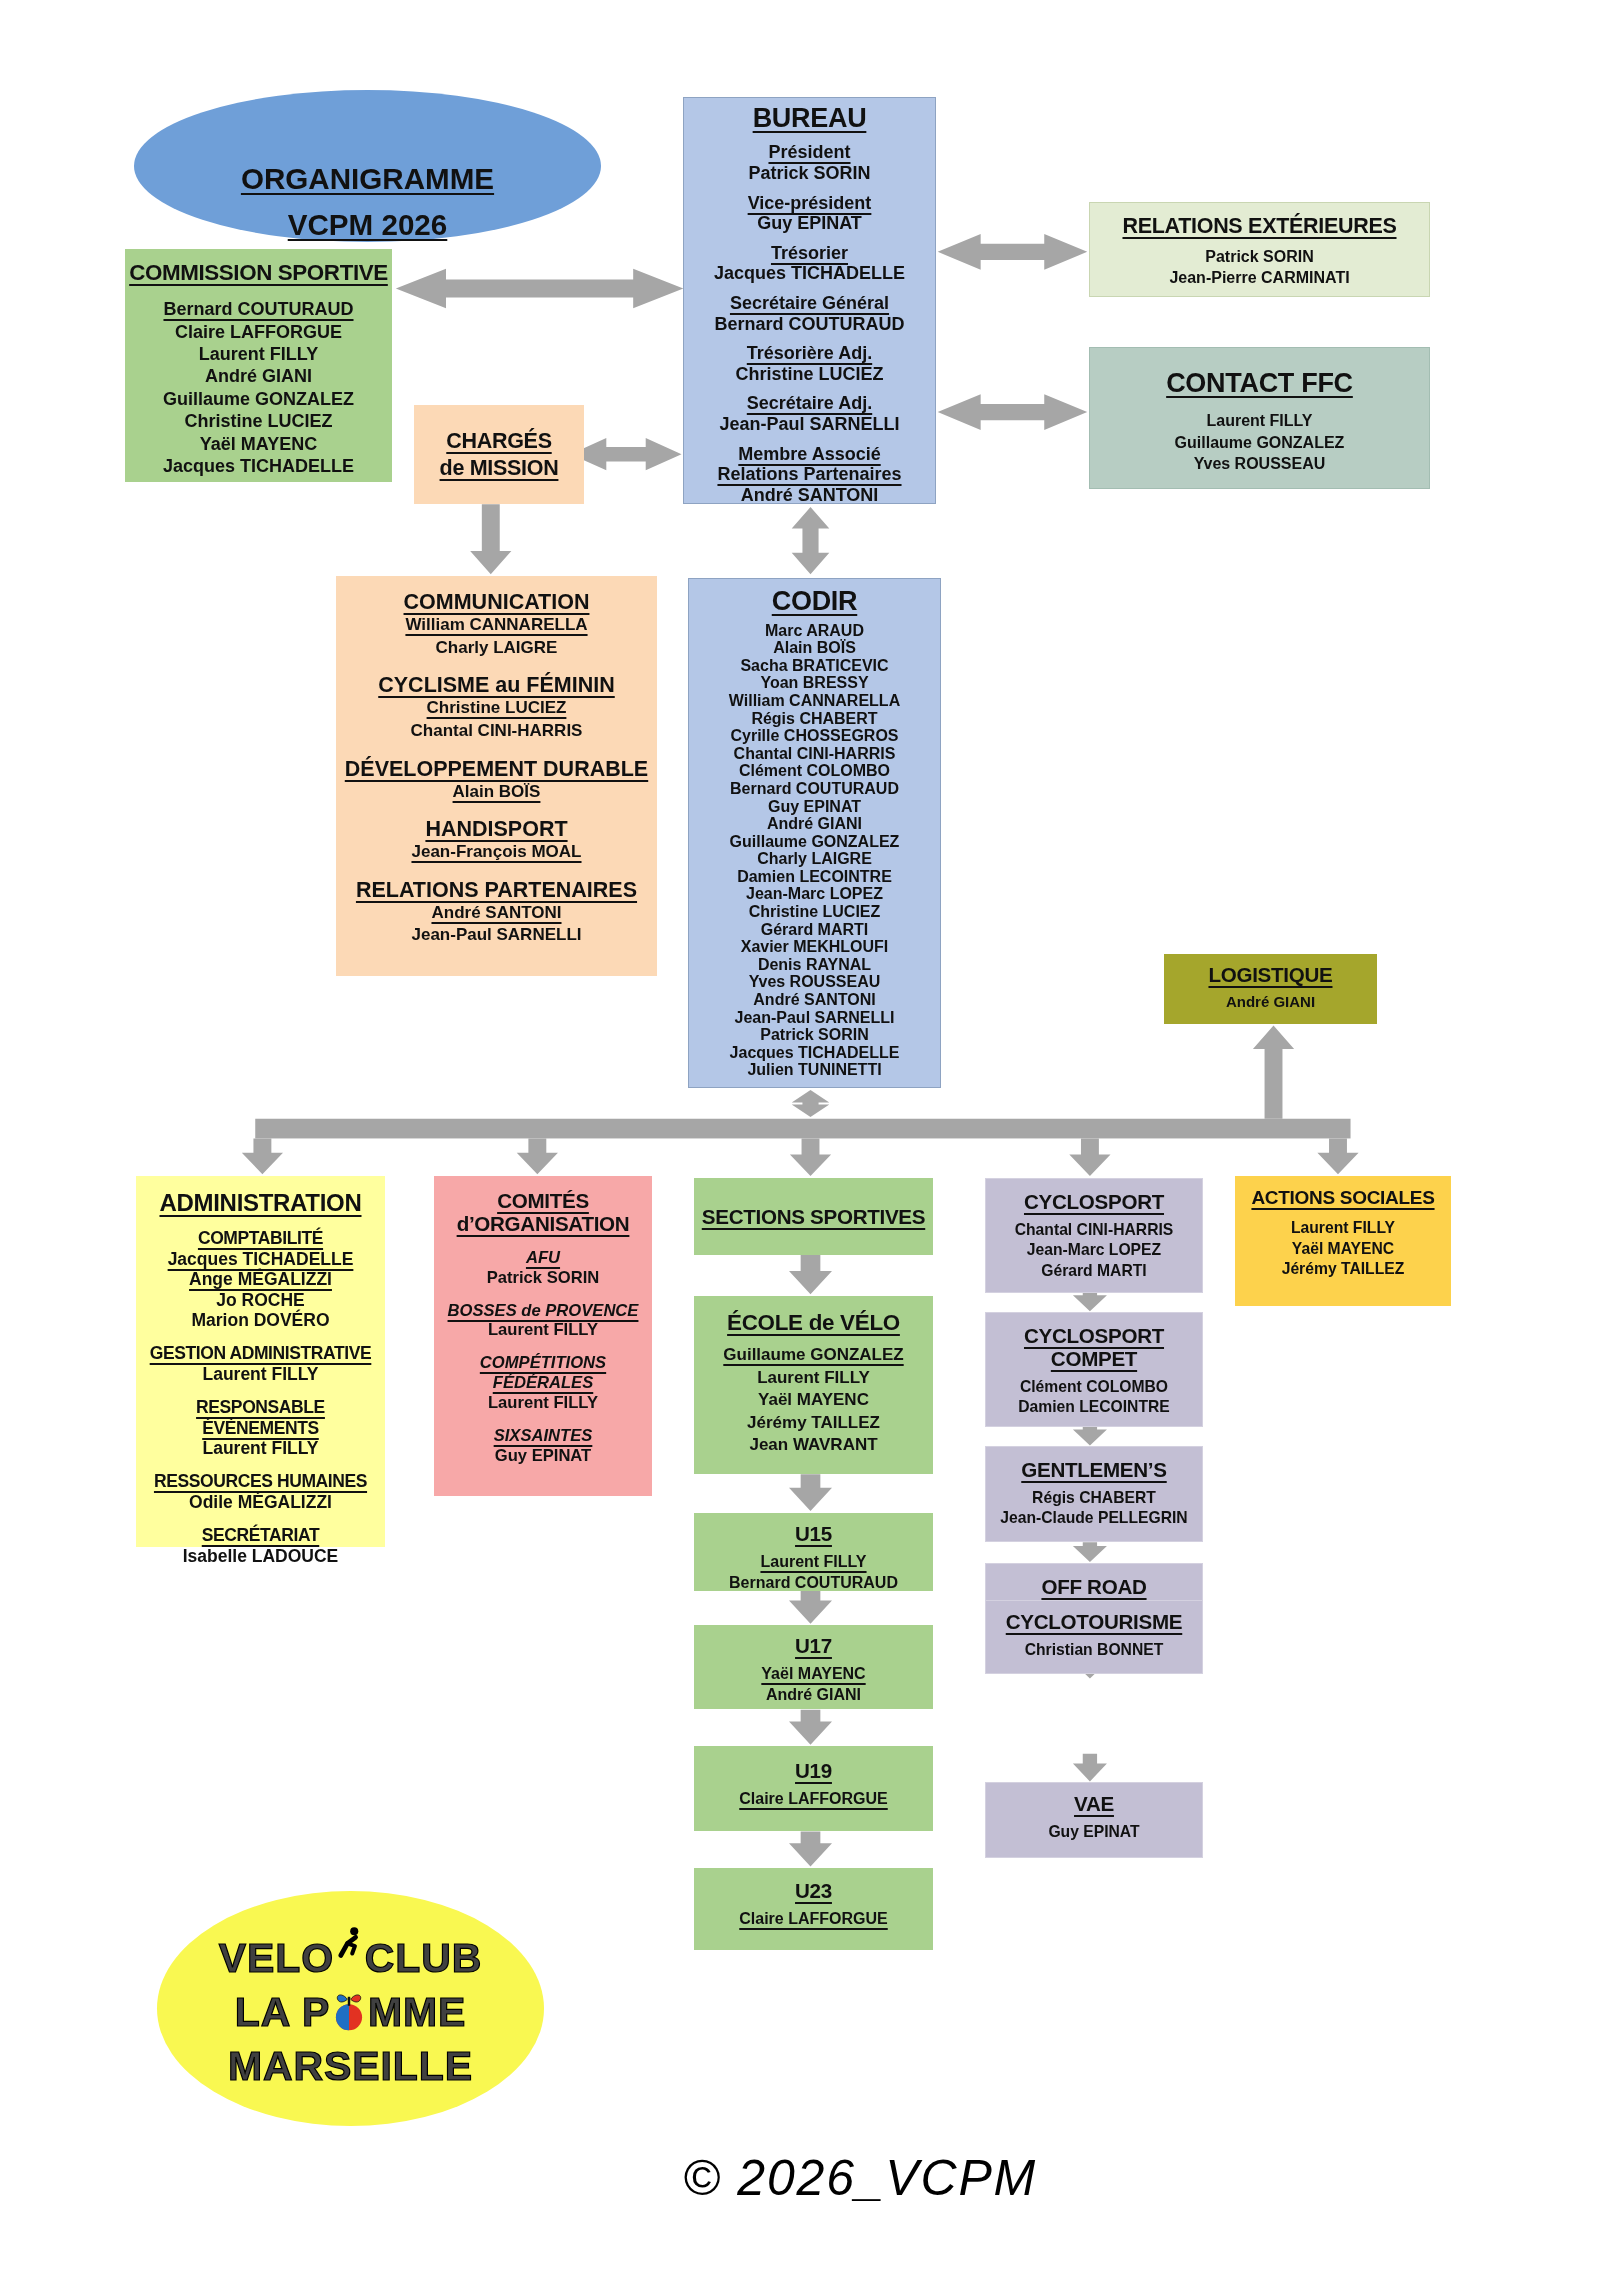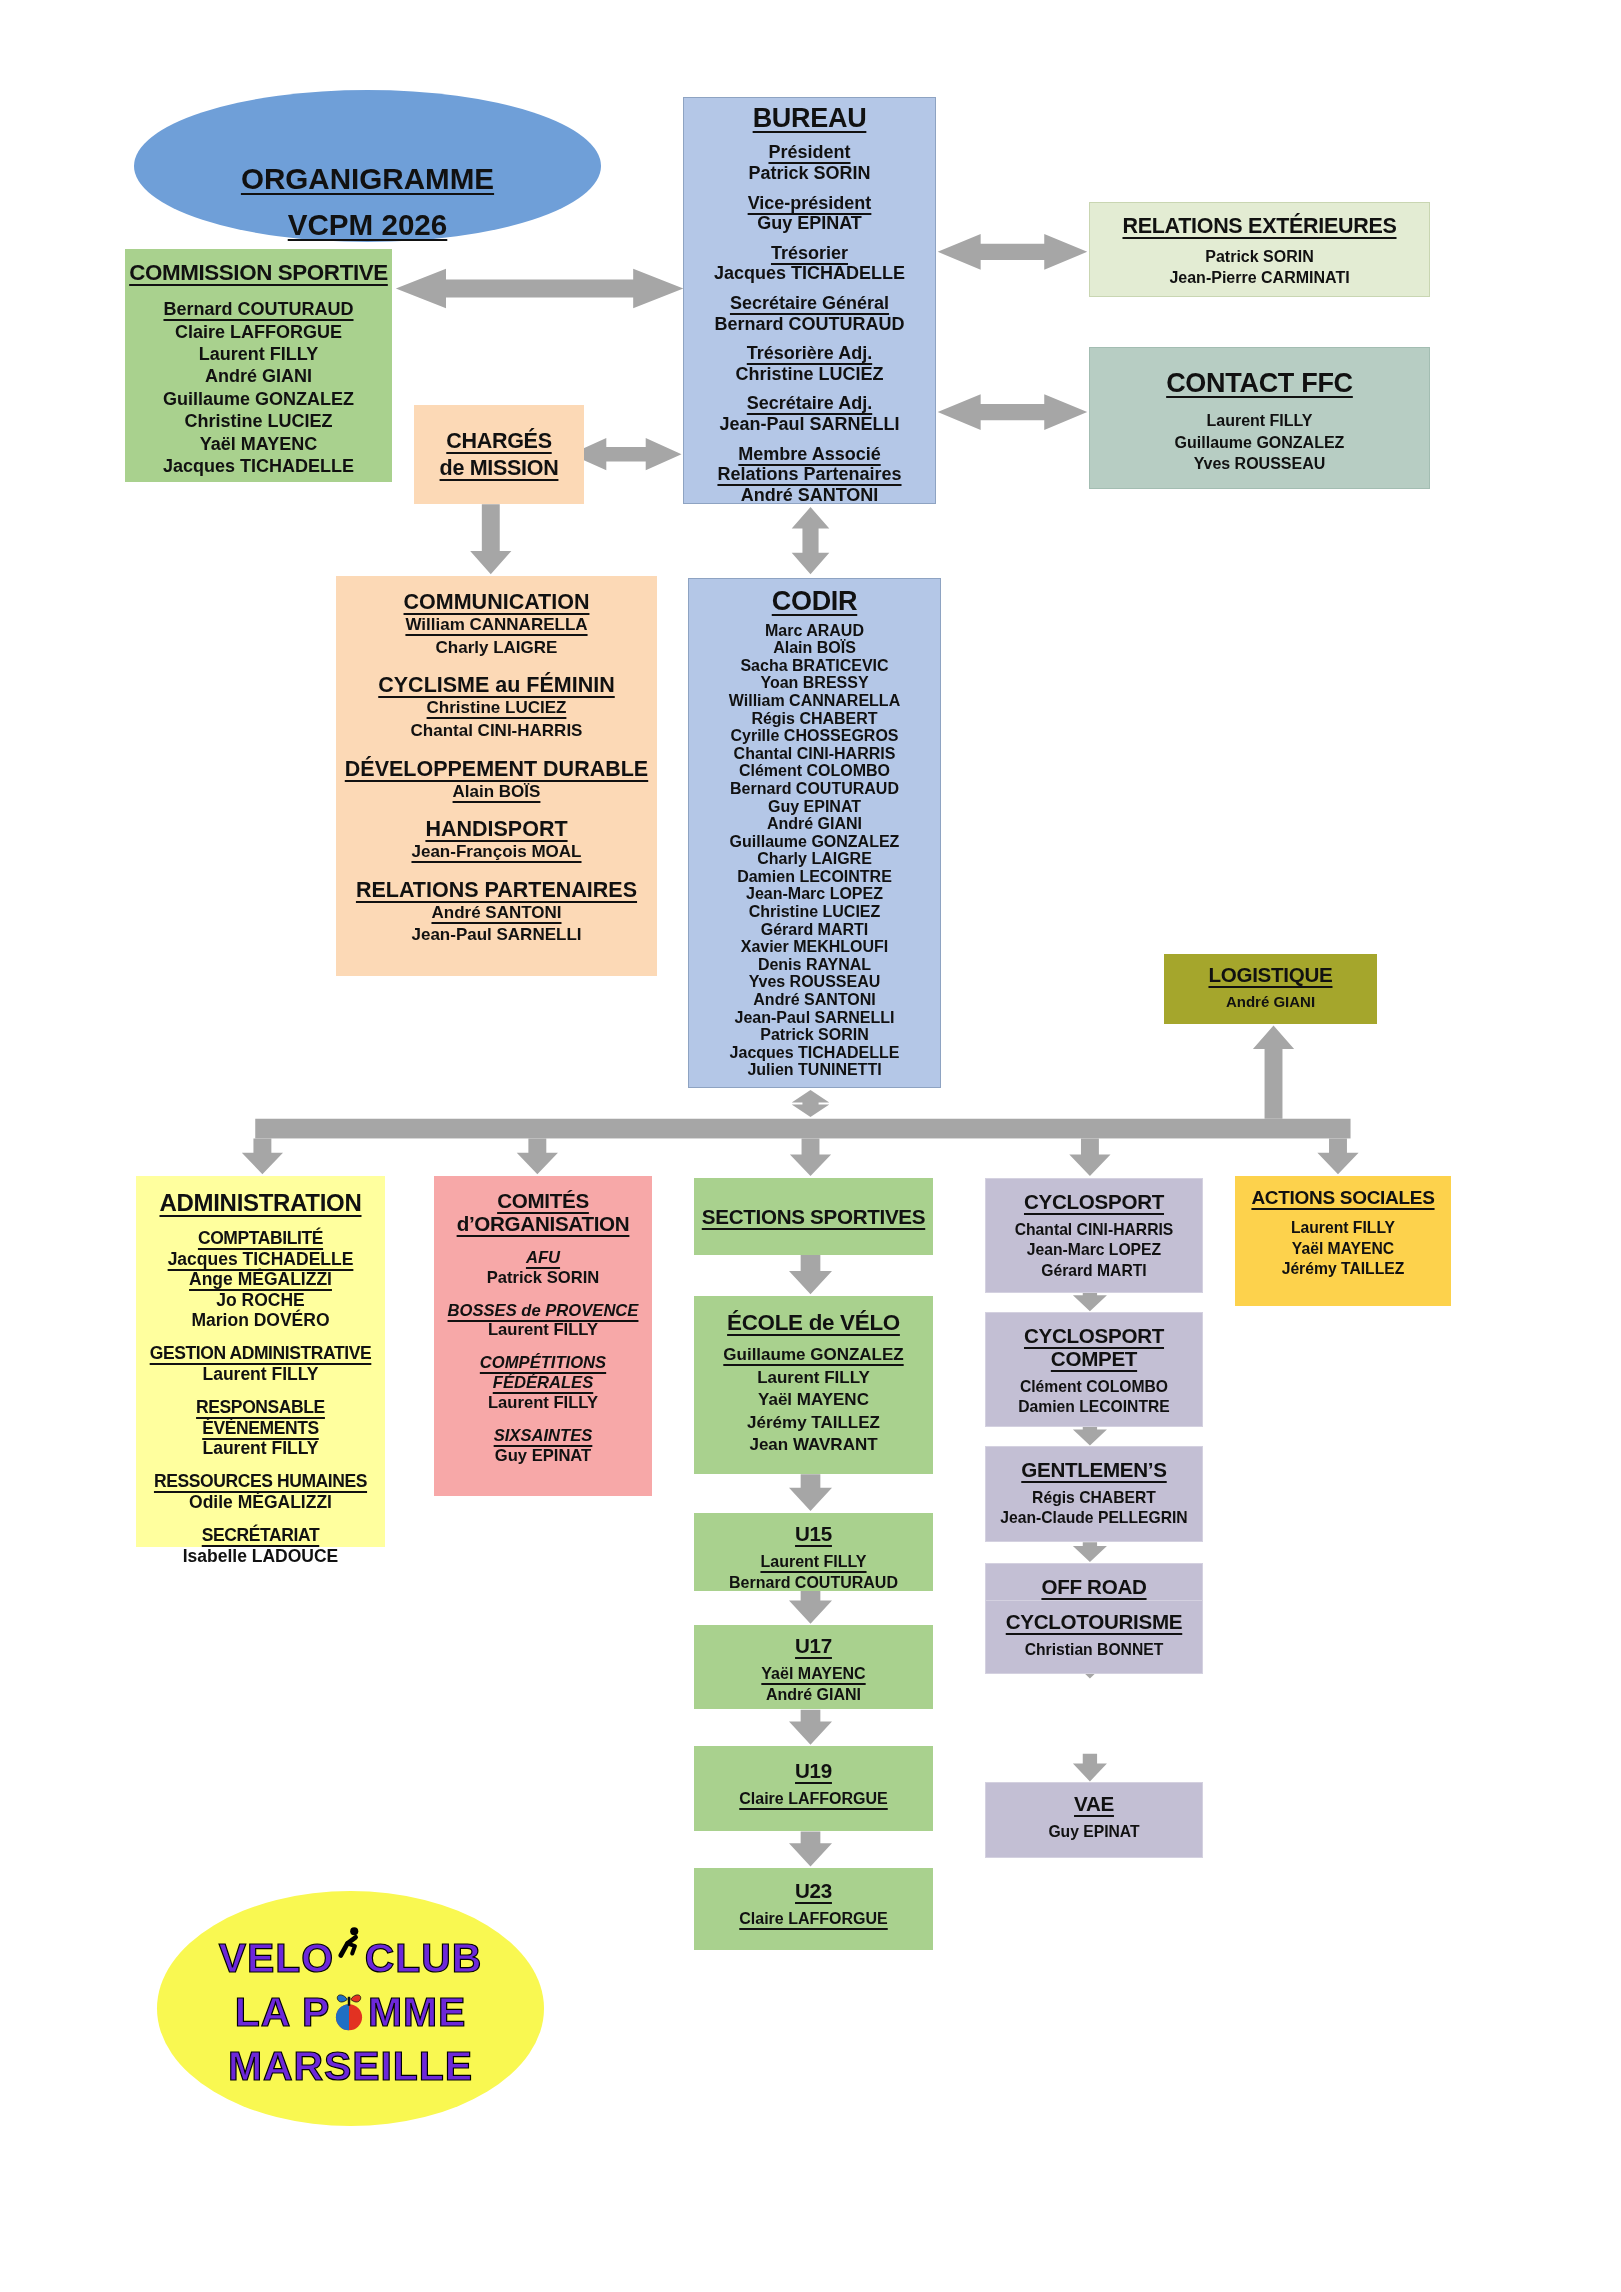--- a/index.html
+++ b/index.html
@@ -93,21 +93,21 @@
   .cbox .names{margin-top:7.2px;}
   .cbox .nm{font-size:15.7px;line-height:20.6px;}
   
   #actions{left:1235px;top:1176px;width:216px;height:130px;background:#fdd24c;padding-top:10.7px;}
   #actions .h{font-size:19px;line-height:22.4px;}
   #actions .names{margin-top:9px;}
   #actions .nm{font-size:15.7px;line-height:20.6px;}
   
   #logo{left:157px;top:1891px;width:387px;height:235px;background:#f9f851;border-radius:50%;
     display:flex;flex-direction:column;justify-content:center;align-items:center;gap:1.8px;}
-  #logo .ll{font-size:41px;font-weight:bold;letter-spacing:0.9px;color:#6d28d9;-webkit-text-stroke:1.2px #000;line-height:52px;}
+  #logo .ll{font-size:41px;font-weight:bold;letter-spacing:0.9px;color:#404040;-webkit-text-stroke:1.2px #000;line-height:52px;}
   #logo svg{display:inline-block;}
   #cyclist{width:27px;height:34px;vertical-align:12.5px;margin:0 1.8px;}
   #apple{width:36px;height:41px;vertical-align:-6.3px;margin:0 0.9px;}
   
   #copyright{position:absolute;left:502px;top:2149px;width:716px;text-align:center;
     font-size:50px;font-style:italic;font-weight:normal;letter-spacing:1.8px;color:#000;z-index:2;}
 </style>
 </head>
 <body>
 
@@ -459,15 +459,16 @@
     <div class="ll"><span>LA P</span><svg id="apple" viewBox="0 0 44 50">
           <circle cx="22" cy="32" r="16" fill="#e23222"></circle>
           <path d="M22 16 A16 16 0 0 0 22 48 Z" fill="#1f6fc4"></path>
           <rect x="20.5" y="7" width="3" height="11" fill="#111"></rect>
           <path d="M20 10 C14 2 6 4 8 10 C10 15 16 14 20 10 Z" fill="#1f6fc4" stroke="#111" stroke-width="1"></path>
           <path d="M24 10 C30 2 38 4 36 10 C34 15 28 14 24 10 Z" fill="#e23222" stroke="#111" stroke-width="1"></path>
         </svg><span>MME</span></div>
     <div class="ll">MARSEILLE</div>
   </div>
 
+  <div id="copyright">© 2026_VCPM</div>
 
 </div>
 
 
 </body></html>

